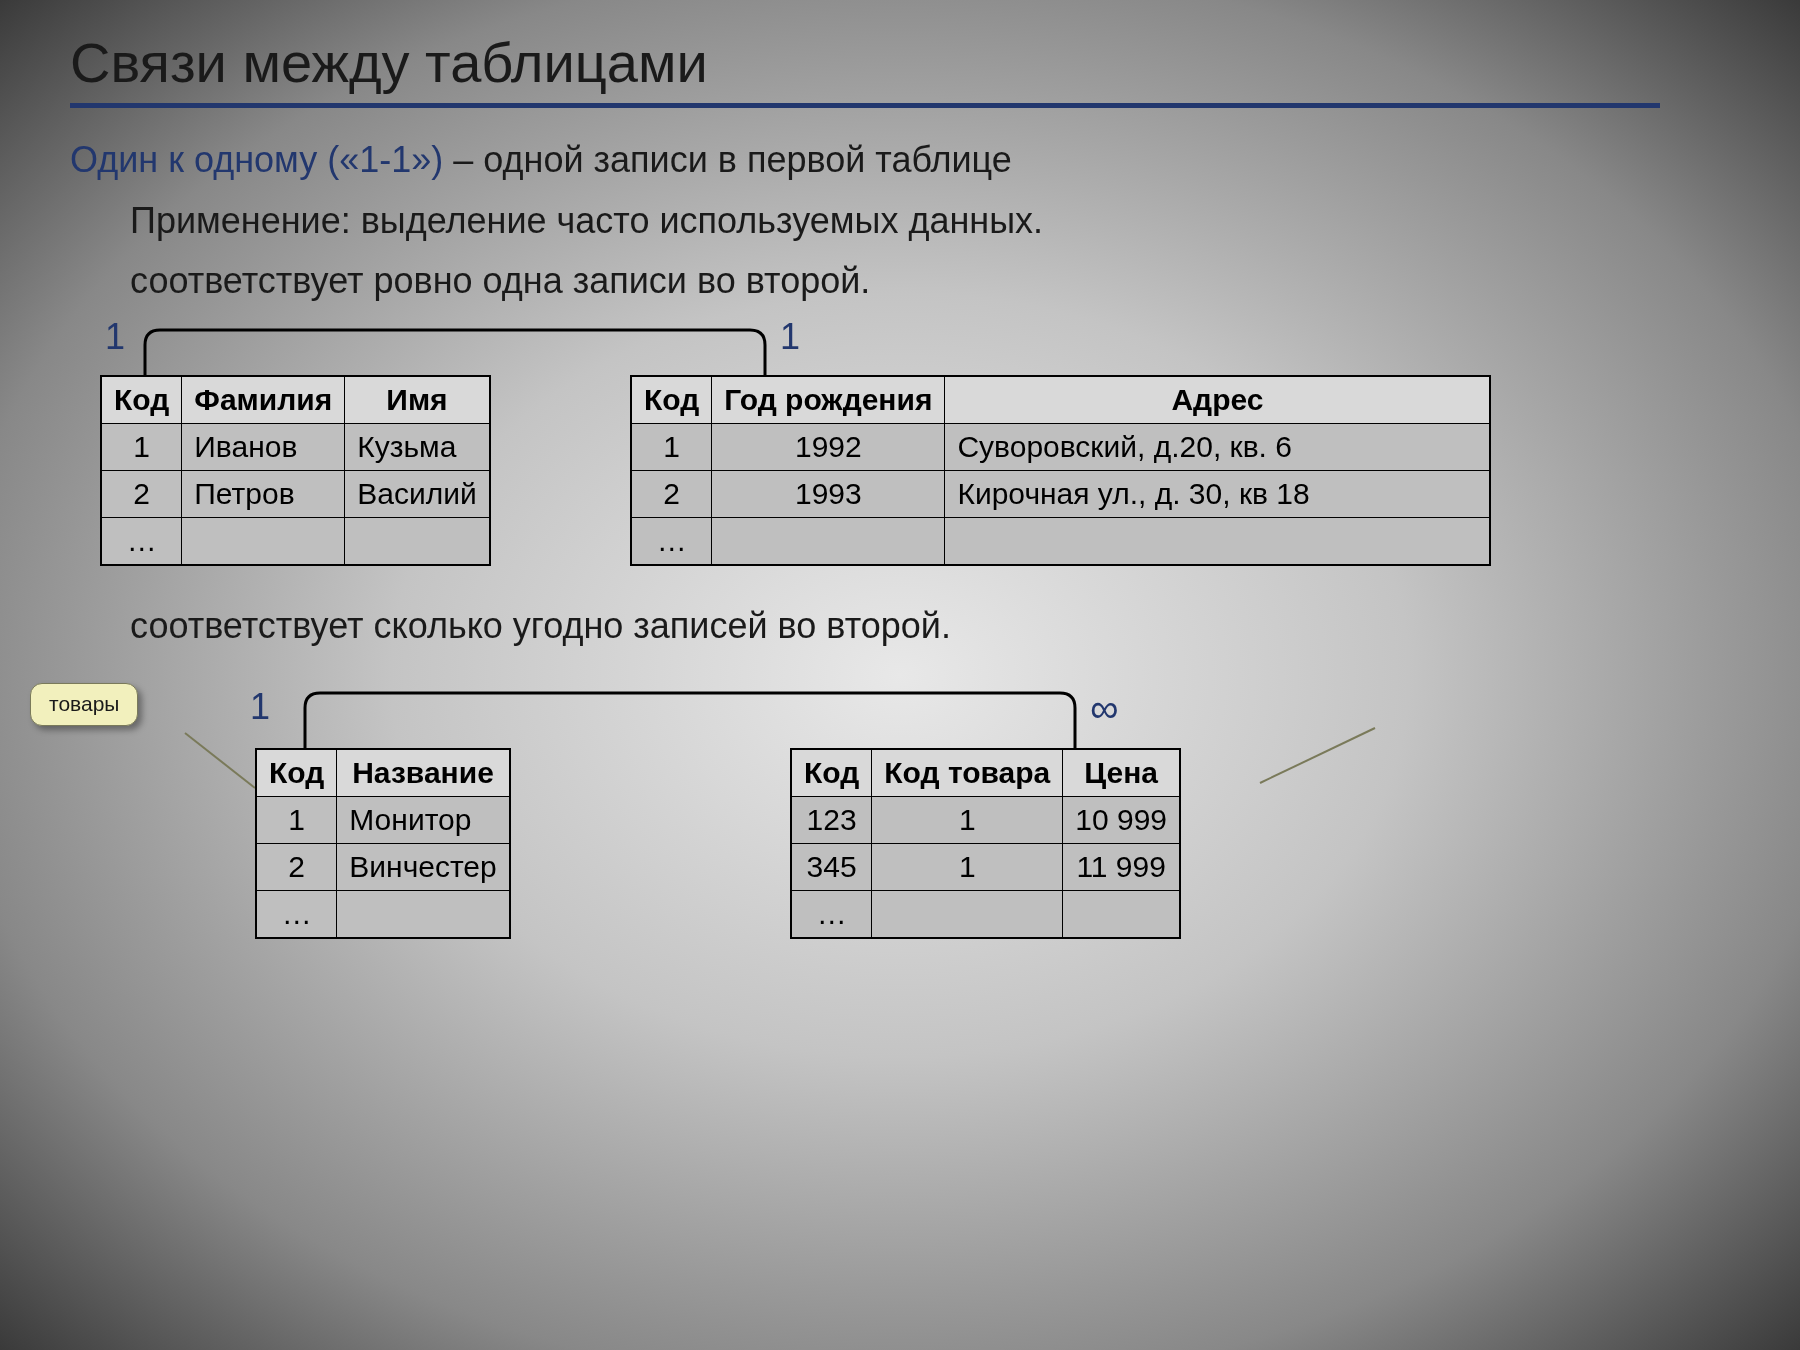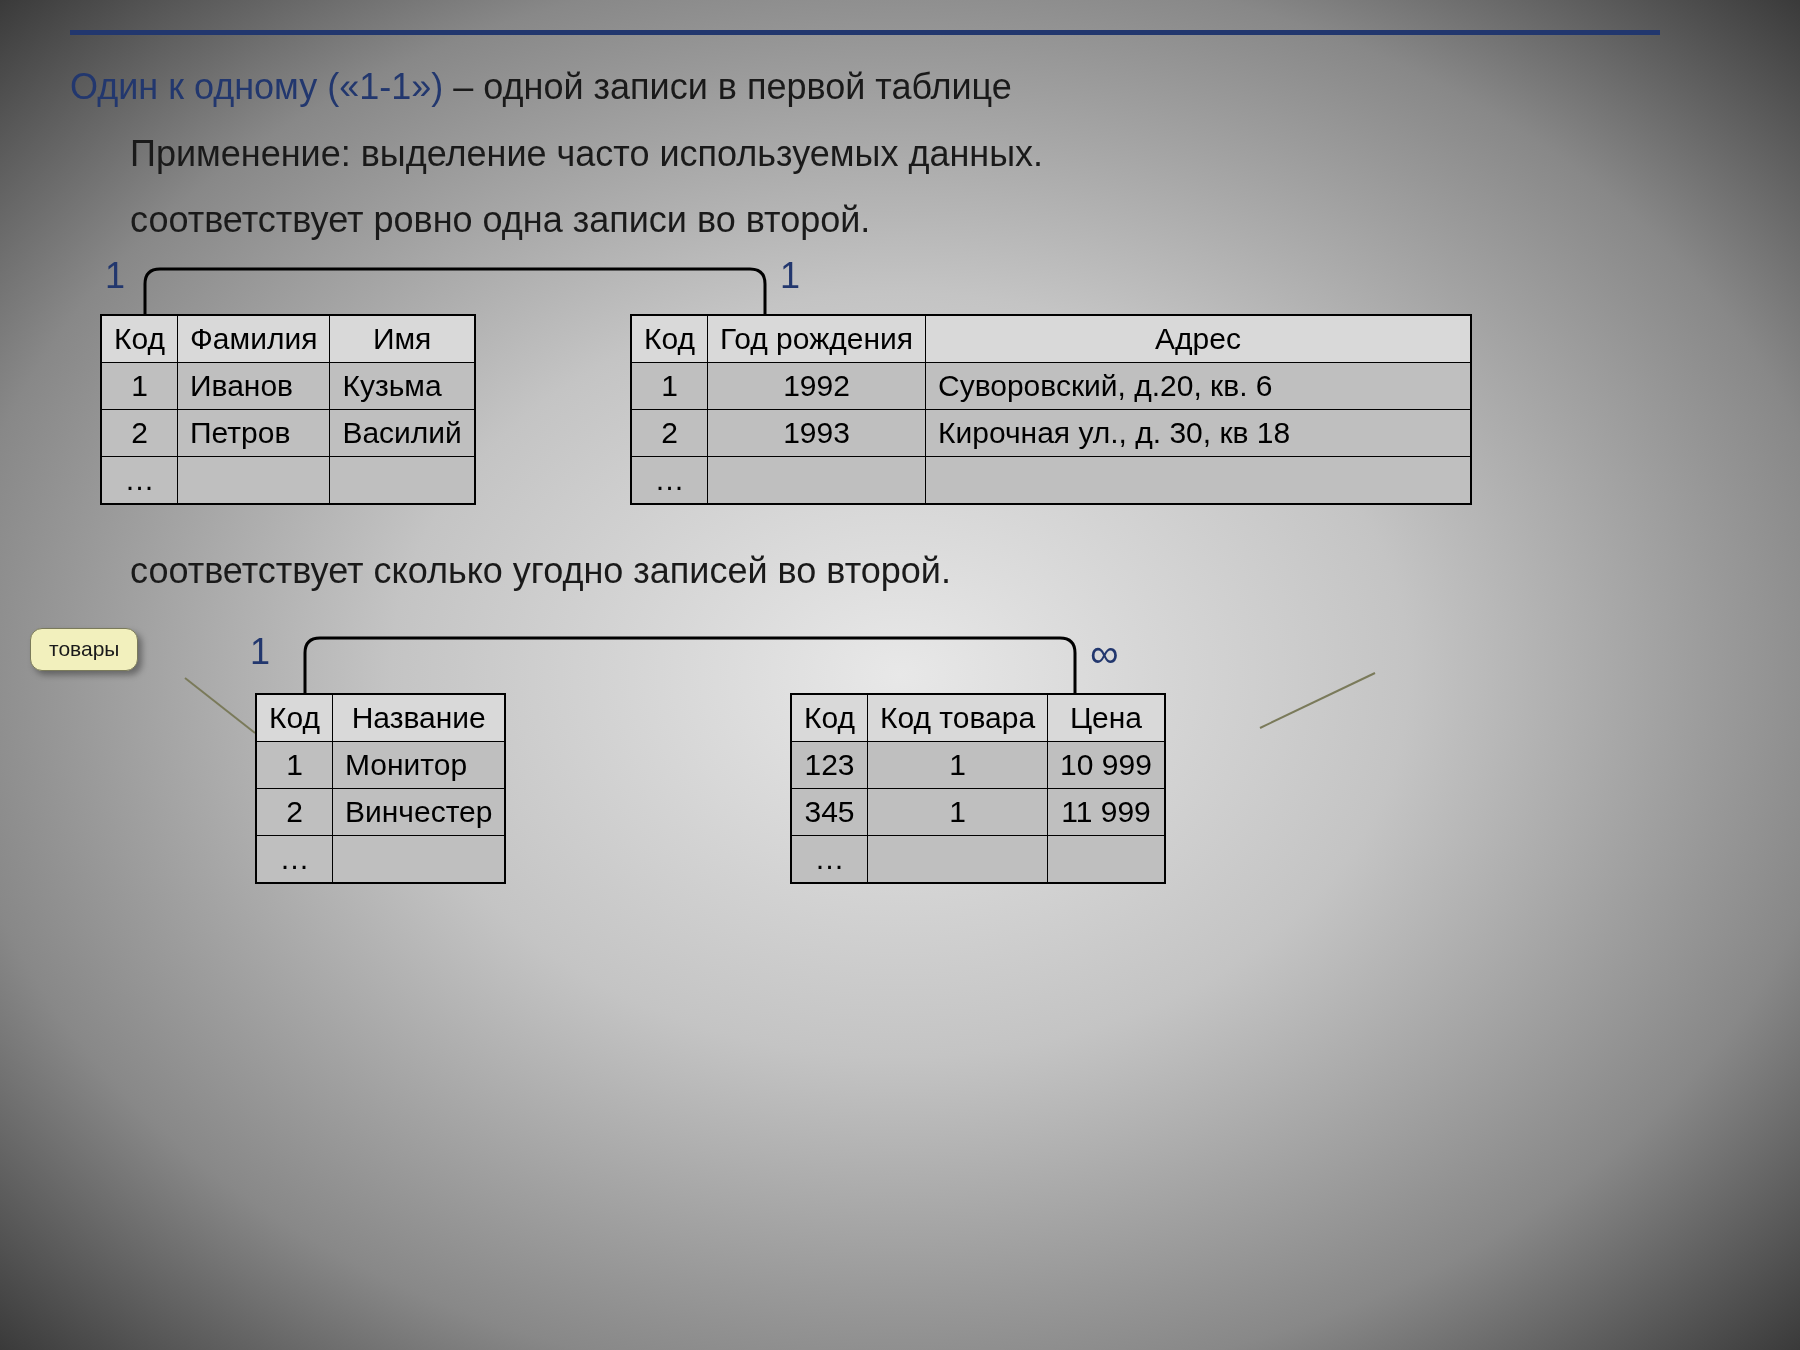--- a/index.html
+++ b/index.html
@@ -1,40 +1,41 @@
 <!DOCTYPE html>
 <html><head>
 <meta charset="utf-8">
 <style>
 html,body{margin:0;padding:0;width:1800px;height:1350px;overflow:hidden;
   font-family:Arial,Helvetica,sans-serif;
   background:radial-gradient(ellipse at center,#e8e8e8 0%,#c4c4c4 40%,#888888 75%,#3a3a3a 100%);}
 .slide{position:absolute;left:70px;top:30px;width:1660px;}
 h1{font-size:56px;font-weight:normal;color:#1a1a1a;margin:0 0 8px 0;}
 .rule{height:5px;background:#22376e;width:1590px;margin-bottom:28px;}
-.para{font-size:36px;color:#1a1a1a;line-height:1.35;margin:18px 0 10px 0;}
+.para{font-size:36px;color:#1a1a1a;line-height:1.35;margin:12px 0 10px 0;}
 .indent{margin-left:60px;}
 .lead{color:#22376e;}
 .block1{position:relative;height:270px;margin-top:14px;}
 .block2{position:relative;height:310px;margin-top:18px;}
 .card-num{position:absolute;font-size:36px;color:#22376e;}
 table.db{border-collapse:collapse;border:2.5px solid #000;position:absolute;background:#bfbfbf;}
 table.db th,table.db td{border:1px solid #000;font-size:30px;padding:4px 12px;height:38px;white-space:nowrap;}
-table.db th{background:#d9d9d9;font-weight:normal;text-align:center;}
+table.db th{background:#d9d9d9;font-weight:bold;text-align:center;}
 table.db td.c{text-align:center;}
 table.db td{text-align:left;}
 .callout{position:absolute;background:#f2f0bd;border:1.5px solid #7a7a5a;border-radius:12px;
   font-size:21px;color:#1a1a1a;text-align:center;padding:8px 18px;line-height:1.15;
   box-shadow:4px 4px 6px rgba(0,0,0,.35);}
 svg.conn{position:absolute;left:0;top:0;pointer-events:none;}
 </style>
 </head>
 <body>
 
 <div class="slide">
+  <h1>Связи между таблицами</h1>
   <div class="rule"></div>
 
   <p class="para">
     <span class="lead">Один к одному («1-1»)</span><span> – одной записи в первой таблице</span>
   </p>
   <p class="para indent">Применение: выделение часто используемых данных.</p>
   <p class="para indent">соответствует ровно одна записи во второй.</p>
 
   <div class="block1">
     <svg class="conn" width="1660" height="270">

